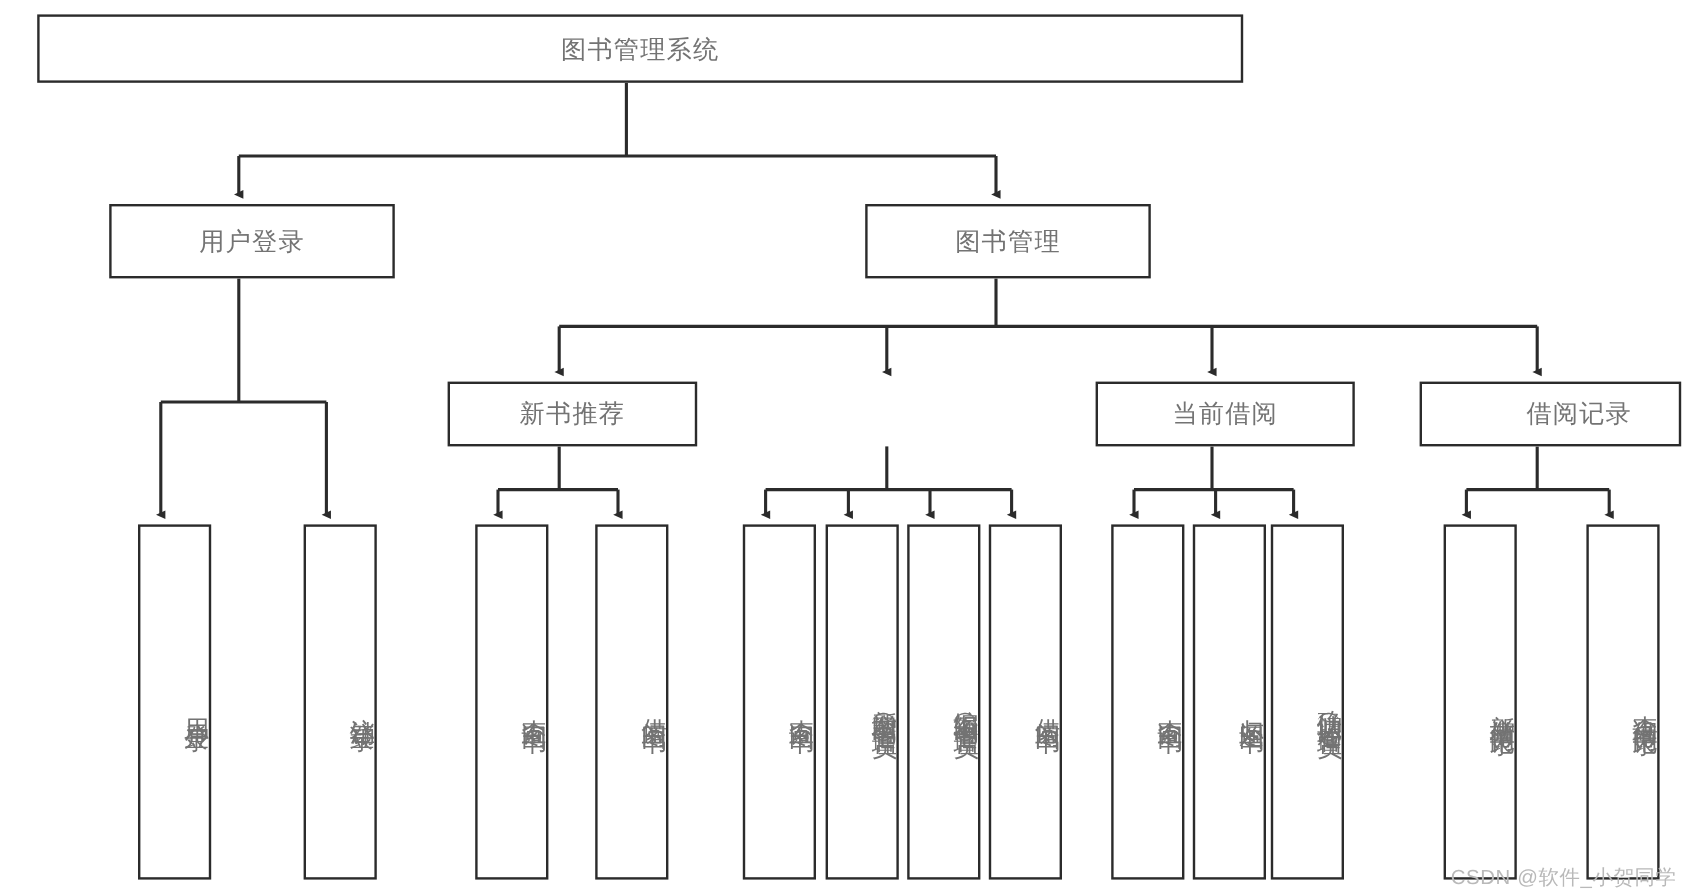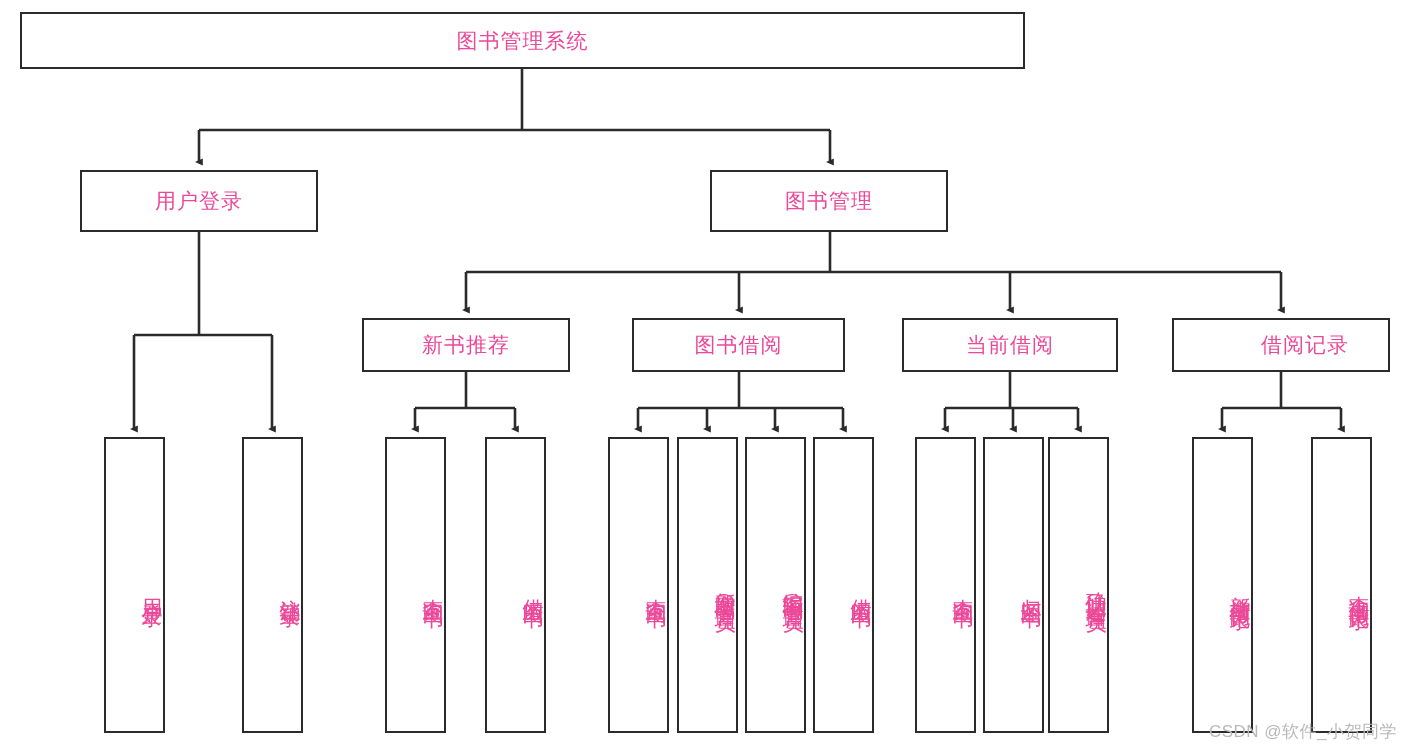--- a/index.html
+++ b/index.html
@@ -12,22 +12,23 @@
   }
   #diagram{position:absolute;left:0;top:0;width:1405px;height:747px;}
   .node{
     position:absolute;
     box-sizing:border-box;
     border:2.5px solid #2b2b2b;
     background:#ffffff;
     display:flex;
     align-items:center;
     justify-content:center;
-    color:#ec4899;
+    color:#737373;
     z-index:3;
+    margin-left:11px;
   }
   .node.h{
     font-size:21px;
     letter-spacing:1px;
   }
   .node.v{
     font-size:21px;
     writing-mode:vertical-rl;
     text-orientation:upright;
     letter-spacing:3px;
@@ -117,23 +118,20 @@
   <div class="node h" style="left:80px;top:170px;width:238px;height:62px;">
     <span>用户登录</span>
   </div>
   <div class="node h" style="left:710px;top:170px;width:238px;height:62px;font-family:Liberation Serif, serif;">
     <span>图书管理</span>
   </div>
 
   <div class="node h" style="left:362px;top:318px;width:208px;height:54px;text-align:right;">
     <span>新书推荐</span>
   </div>
-  <div class="node h" style="left:632px;top:318px;width:213px;height:54px;">
-    <span>图书借阅</span>
-  </div>
   <div class="node h" style="left:902px;top:318px;width:216px;height:54px;">
     <span>当前借阅</span>
   </div>
   <div class="node h" style="left:1172px;top:318px;width:218px;height:54px;padding-left:48px;">
     <span>借阅记录</span>
   </div>
 
   <div class="node v" style="left:104px;top:437px;width:61px;height:296px;">
     <span>用户登录</span>
   </div>

